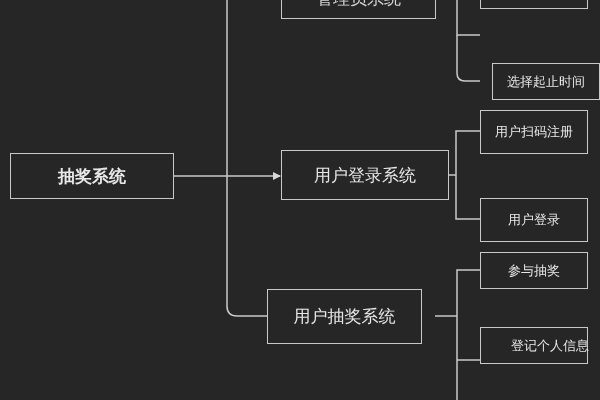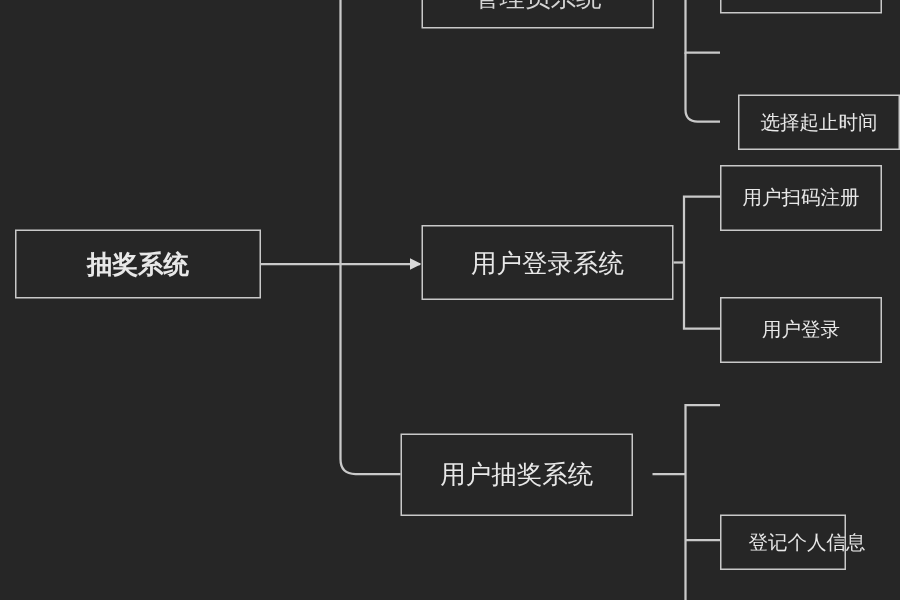--- a/index.html
+++ b/index.html
@@ -76,17 +76,20 @@
   <div class="node l3" style="left:480px; top:198px; width:108px; height:44px;">
     <span>用户登录</span>
   </div>
   <div class="node l3" style="left:480px; top:110px; width:108px; height:44px;">
     <span>用户扫码注册</span>
   </div>
 
   <div class="node l2" style="left:267px; top:289px; width:155px; height:55px;">
     <span>用户抽奖系统</span>
   </div>
-  <div class="node l3" style="left:480px; top:343px; width:84px; height:37px;padding-left:32px;">
+  <div class="node l3" style="left:480px; top:252px; width:108px; height:37px;">
+    <span>参与抽奖</span>
+  </div>
+  <div class="node l3" style="left:480px; top:327px; width:108px; height:37px;padding-left:32px;">
     <span>登记个人信息</span>
   </div>
 
 </div>
 
 </body></html>

